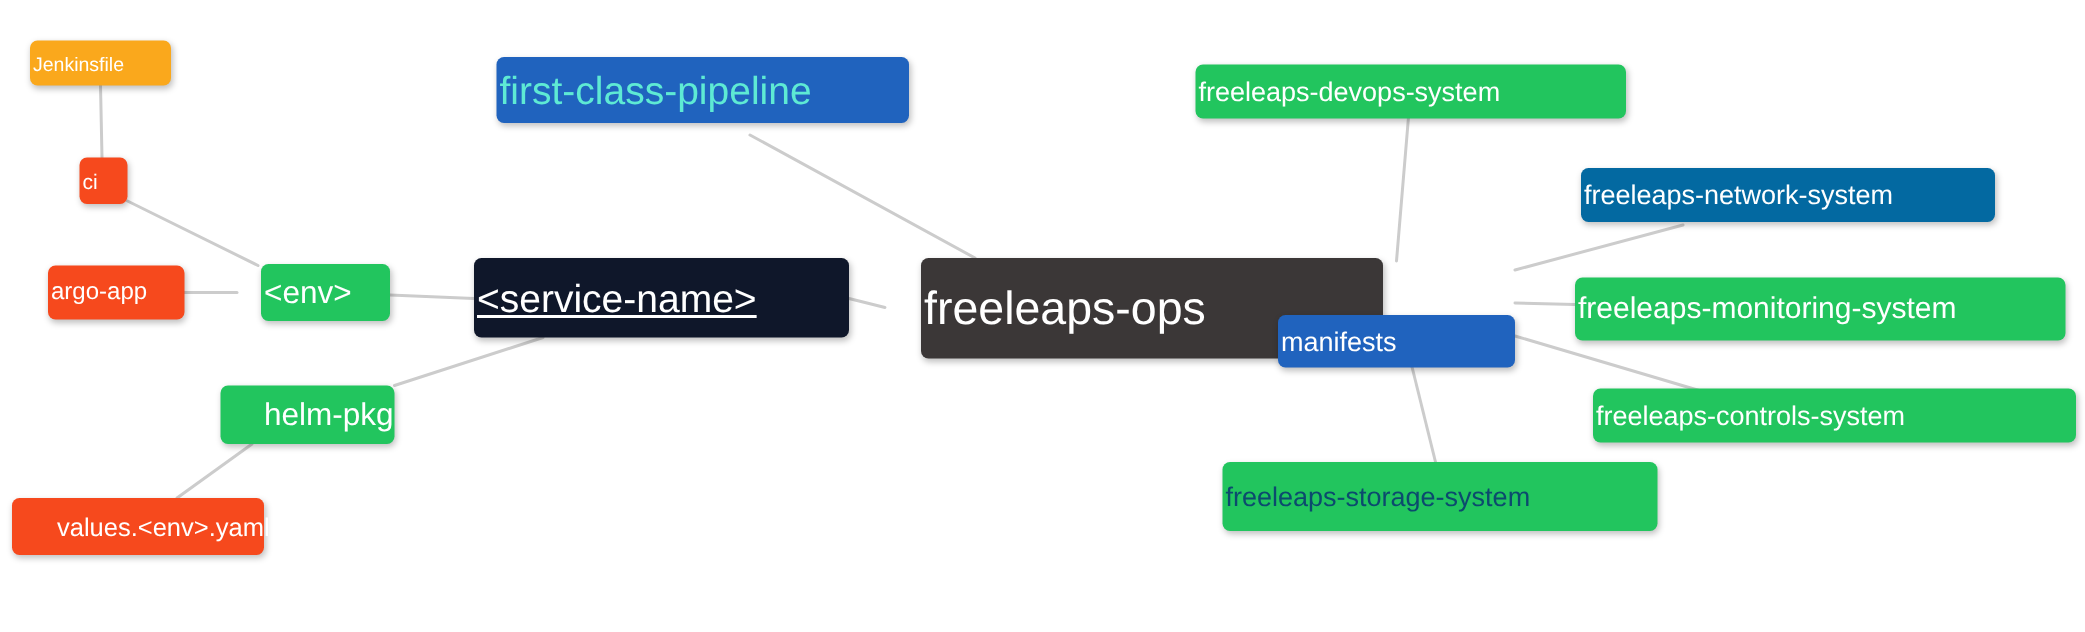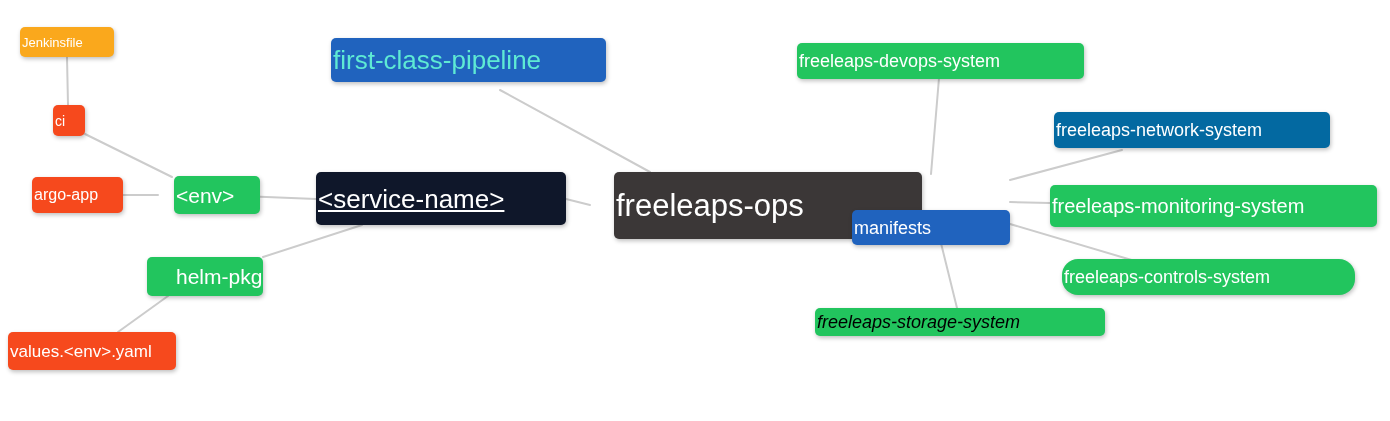--- a/index.html
+++ b/index.html
@@ -70,21 +70,21 @@
     </div>
     <div class="node" style="left: 32px; top: 177px; width: 91px; height: 36px; background: rgb(246, 73, 29); font-size: 16px; color: rgb(255, 255, 255);">
       <span>argo-app</span>
     </div>
     <div class="node" style="left: 174px; top: 176px; width: 86px; height: 38px; background: rgb(34, 197, 94); font-size: 21px; color: rgb(255, 255, 255);">
       <span>&lt;env&gt;</span>
     </div>
     <div class="node" style="left: 147px; top: 257px; width: 116px; height: 39px; background: rgb(34, 197, 94); font-size: 21px; color: rgb(255, 255, 255); padding-left: 27px;">
       <span>helm-pkg</span>
     </div>
-    <div class="node" style="left: 8px; top: 332px; width: 168px; height: 38px; background: rgb(246, 73, 29); font-size: 17px; color: rgb(255, 255, 255);">
+    <div class="node" style="left: 8px; top: 332px; width: 168px; height: 38px; background: rgb(246, 73, 29); font-size: 17px; color: rgb(255, 255, 255); padding-left: 28px;">
       <span>values.&lt;env&gt;.yaml</span>
     </div>
     <div class="node" style="left: 315px; top: 38px; width: 275px; height: 44px; background: rgb(32, 99, 190); font-size: 26px; color: #5eead4; margin-left: 16px;">
       <span>first-class-pipeline</span>
     </div>
     <div class="node" style="left: 316px; top: 172px; width: 250px; height: 53px; background: #0f172a; font-size: 26px; color: rgb(255, 255, 255); text-decoration: underline;">
       <span>&lt;service-name&gt;</span>
     </div>
     <div class="node" style="left: 614px; top: 172px; width: 308px; height: 67px; background: rgb(59, 55, 55); font-size: 31px; color: rgb(255, 255, 255);">
       <span>freeleaps-ops</span>
@@ -94,19 +94,19 @@
     </div>
     <div class="node" style="left: 797px; top: 43px; width: 287px; height: 36px; background: rgb(34, 197, 94); font-size: 18px; color: rgb(255, 255, 255);">
       <span>freeleaps-devops-system</span>
     </div>
     <div class="node" style="left: 1054px; top: 112px; width: 276px; height: 36px; background: #0369a1; font-size: 18px; color: rgb(255, 255, 255);">
       <span>freeleaps-network-system</span>
     </div>
     <div class="node" style="left: 1050px; top: 185px; width: 327px; height: 42px; background: rgb(34, 197, 94); font-size: 20px; color: rgb(255, 255, 255);">
       <span>freeleaps-monitoring-system</span>
     </div>
-    <div class="node" style="left: 1062px; top: 259px; width: 293px; height: 36px; background: rgb(34, 197, 94); font-size: 18px; color: rgb(255, 255, 255); border-radius: 16px;">
+    <div class="node" style="left: 1062px; top: 259px; width: 322px; height: 36px; background: rgb(34, 197, 94); font-size: 18px; color: rgb(255, 255, 255);">
       <span>freeleaps-controls-system</span>
     </div>
-    <div class="node" style="left: 815px; top: 308px; width: 290px; height: 28px; background: rgb(34, 197, 94); font-size: 18px; color: #000000; font-style: italic;">
+    <div class="node" style="left: 815px; top: 308px; width: 290px; height: 46px; background: rgb(34, 197, 94); font-size: 18px; color: #0c4a6e;">
       <span>freeleaps-storage-system</span>
     </div>
   </div>
 
 </body></html>

